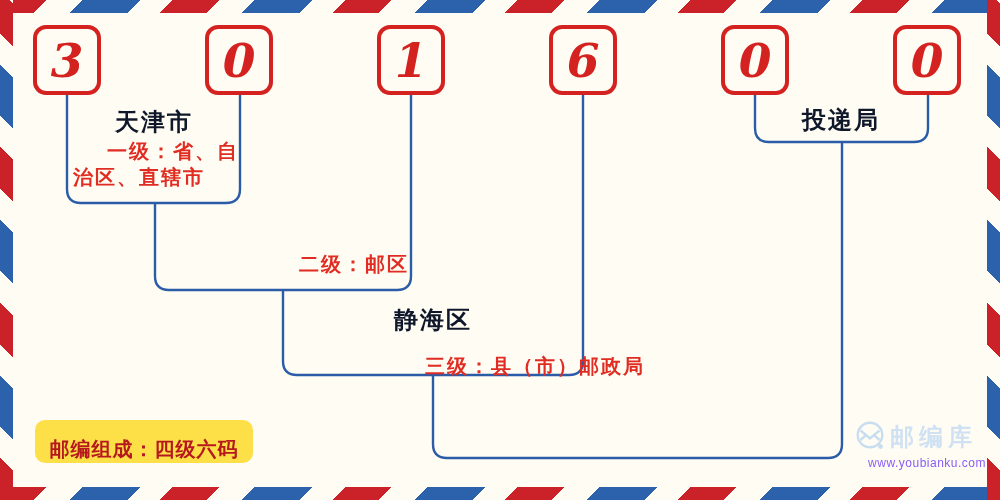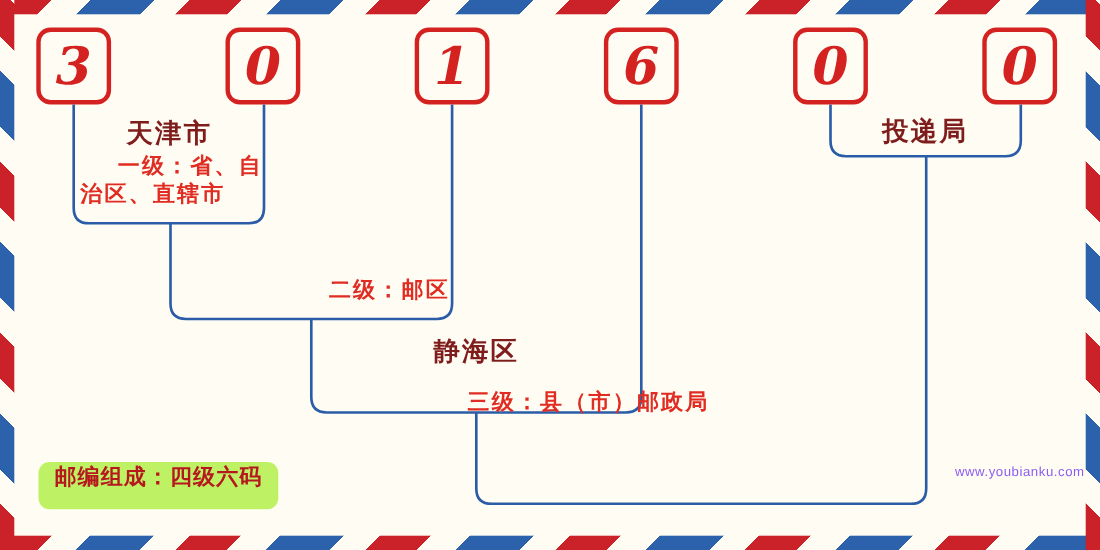--- a/index.html
+++ b/index.html
@@ -31,36 +31,36 @@
     color:#d42221;font-family:"DejaVu Serif",serif;font-style:italic;font-weight:bold;
     font-size:47px;line-height:1;display:flex;align-items:center;justify-content:center;
     z-index:3;background:#fffdf3;
   }
   .d1{left:33px;} .d2{left:205px;} .d3{left:377px;}
   .d4{left:549px;} .d5{left:721px;} .d6{left:893px;}
   
   .connectors{position:absolute;left:0;top:0;z-index:1;}
   
   .lbl{position:absolute;z-index:2;text-align:center;font-weight:bold;line-height:1.15;white-space:nowrap;}
-  .name{color:#7f1d1d;font-size:24px;letter-spacing:2px;}
+  .name{color:#0f172a;font-size:24px;letter-spacing:2px;}
   .desc{color:#e02c22;font-size:20px;letter-spacing:2px;text-align:right;}
   .lv1-name{left:69px;top:108px;width:170px;}
   .lv1-desc1{left:69px;top:140px;width:170px;}
   .lv1-desc2{left:69px;top:166px;width:136px;}
   .lv2-desc{left:189px;top:253px;width:220px;}
   .lv3-name{left:333px;top:306px;width:200px;}
   .lv3-desc{left:283px;top:355px;width:332px;padding-left:30px;}
   .lv4-name{left:487px;top:389px;width:300px;font-size:21px;}
   .lv4-desc{left:487px;top:424px;width:300px;}
   .lv5-name{left:764px;top:106px;width:154px;}
   
   .badge{
     position:absolute;left:35px;top:420px;width:218px;height:43px;z-index:2;
-    background:#bef264;border-radius:10px;
-    display:flex;align-items:flex-start;justify-content:center;
+    background:#fde047;border-radius:10px;
+    display:flex;align-items:flex-end;justify-content:center;
   }
   .badge span{color:#b5191e;font-weight:bold;font-size:20px;letter-spacing:1px;white-space:nowrap;}
   
   .watermark{position:absolute;left:854px;top:420px;width:132px;z-index:2;color:#cfe1f3;}
   .wm-row{display:flex;align-items:center;}
   .wm-brand{font-weight:bold;font-size:24px;letter-spacing:5px;white-space:nowrap;color:#cfe1f3;}
   .wm-url{font-size:12px;margin-top:2px;letter-spacing:0.5px;white-space:nowrap;color:#8b5cf6;text-align:right;padding-left:2px;}
 </style>
 </head>
 <body>
@@ -111,16 +111,28 @@
   <div class="lbl desc lv3-desc">三级：县（市）邮政局</div>
 
 
   <div class="lbl name lv5-name">投递局</div>
 
   <div class="badge">
     <span>邮编组成：四级六码</span>
   </div>
 
   <div class="watermark">
+    <div class="wm-row">
+      <svg width="36" height="34" viewBox="0 0 36 34">
+        <g fill="none" stroke="#c9ddf1" stroke-width="2.4">
+          <circle cx="16" cy="15" r="12.3"></circle>
+          <path d="M6.5,10.5 L16,18.5 L25.5,10.5"></path>
+          <path d="M6.5,20 L12.5,14.7"></path>
+          <path d="M25.5,20 L19.5,14.7"></path>
+        </g>
+        <circle cx="26.5" cy="26.5" r="2.4" fill="#c9ddf1"></circle>
+      </svg>
+      <span class="wm-brand">邮编库</span>
+    </div>
     <div class="wm-url">www.youbianku.com</div>
   </div>
 
 </div>
 
 </body></html>

